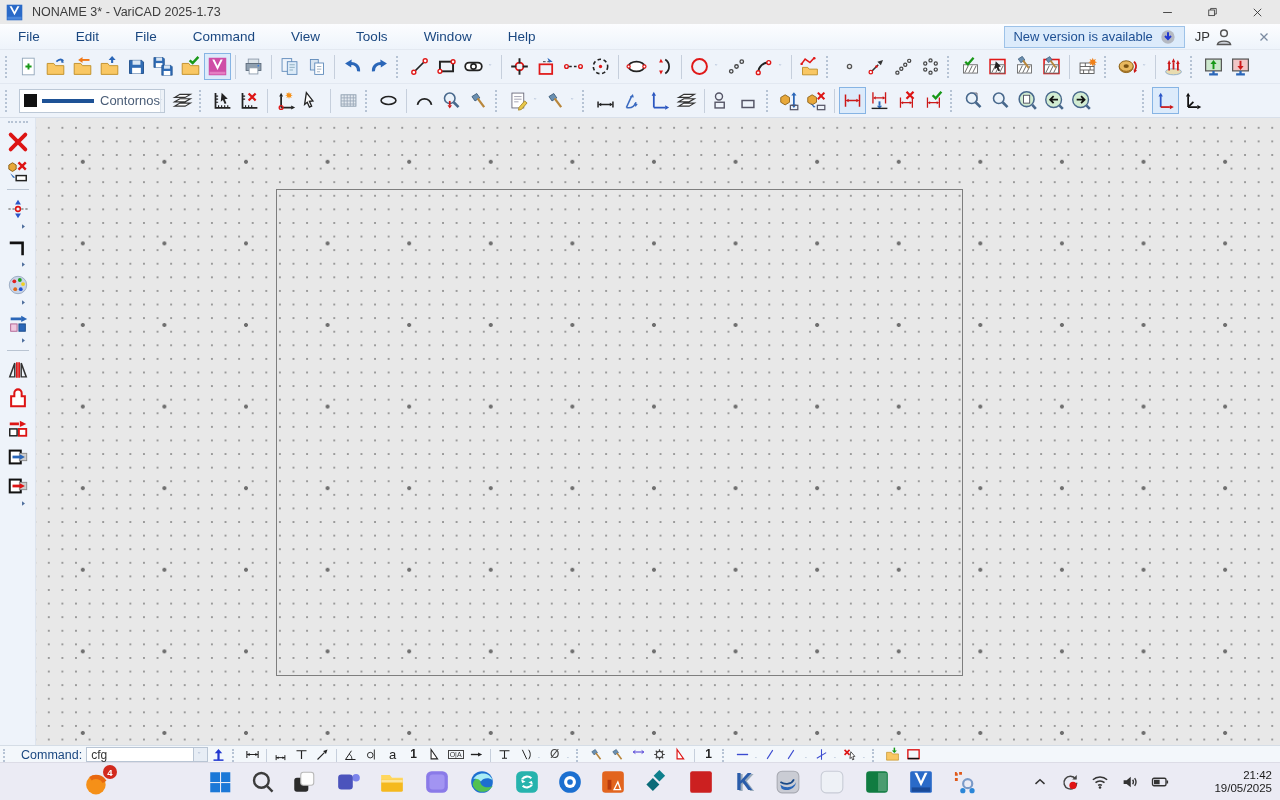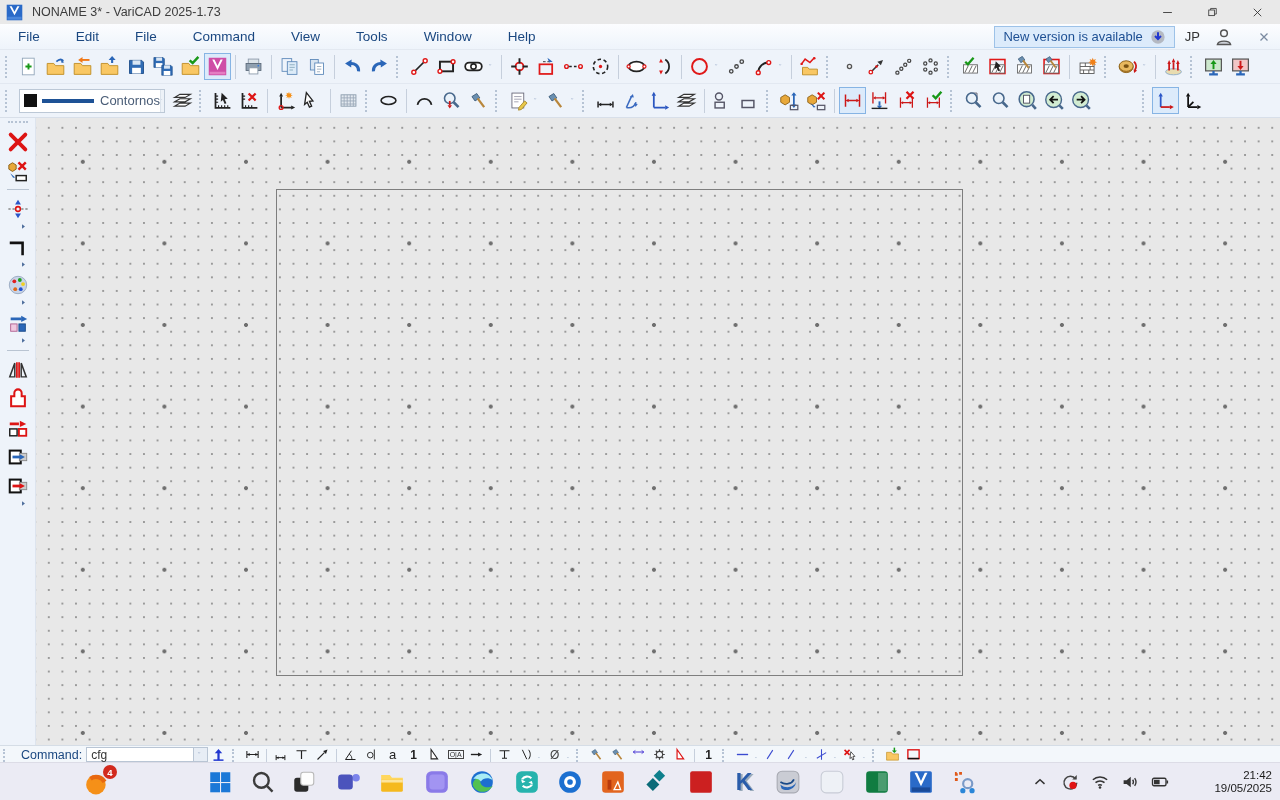--- a/index.html
+++ b/index.html
@@ -12,21 +12,21 @@
   #titlebar .ttl{margin-left:9px;font-size:12.5px;color:#3c3c3c}
   #wctrls{margin-left:auto;display:flex}
   #wctrls .wc{width:45px;height:24px;display:flex;align-items:center;justify-content:center}
   #wctrls .wc svg{width:15px;height:15px}
   
   #menubar{position:absolute;top:24px;left:0;right:0;height:26px;background:linear-gradient(#fcfdff,#eef4fb);display:flex;align-items:center;border-bottom:1px solid #e3e9f1}
   .mitem{padding:4px 18px;color:#1a4780;font-size:13.5px;cursor:default}
   #menu-right{margin-left:auto;display:flex;align-items:center;gap:10px;padding-right:10px}
   #newver{display:flex;align-items:center;gap:7px;background:#dcebfb;border:1px solid #9dc2e8;color:#1d4f93;font-size:13px;padding:2px 8px;height:22px}
   #newver svg{width:16px;height:16px}
-  #userbox{display:flex;align-items:center;gap:14px;color:#333;font-size:13px}
+  #userbox{display:flex;align-items:center;gap:4px;color:#333;font-size:13px}
   #userbox svg{width:20px;height:20px}
   #menu-x svg{width:12px;height:12px;margin-left:14px}
   
   .trow{position:absolute;left:0;right:0;display:flex;align-items:center;background:#eef3fa;padding:0 2px}
   #row1{top:50px;height:34px;border-bottom:1px solid #e2e8f1}
   #row2{top:84px;height:34px;border-bottom:1px solid #d8dfe9}
   .tb{width:27px;height:27px;display:flex;align-items:center;justify-content:center;position:relative;flex:0 0 auto;border:1px solid transparent}
   .tb svg{width:21px;height:21px}
   .tb.sel{background:#dcebfb;border:1px solid #86b4e4}
   .h{width:7px;height:22px;border-left:2px dotted #b6c3d4;margin:0 3px;flex:0 0 auto}
@@ -49,21 +49,21 @@
   #sidebar .dots{width:20px;border-top:2px dotted #b6c3d4;margin-bottom:4px}
   
   #canvas{position:absolute;left:36px;top:118px;right:0;bottom:55px;background-color:#e8e8e8;
     background-image:
       radial-gradient(circle,#6f6f6f 1.9px,transparent 2.2px),
       radial-gradient(circle,#9a9a9a 1.0px,transparent 1.25px);
     background-size:81.6px 81.6px,13.6px 13.6px;
     background-position:6px 3px,6px 3px;}
   #drawrect{position:absolute;left:240px;top:71px;width:687px;height:487px;border:1px solid #7e7e7e}
   
-  #cmdbar{position:absolute;left:0;right:0;bottom:38px;height:17px;background:#f3f7fb;border-top:1px solid #d5dde6;display:flex;align-items:center;overflow:hidden;padding-top:1px}
+  #cmdbar{position:absolute;left:0;right:0;bottom:38px;height:17px;background:#f3f7fb;border-top:1px solid #d5dde6;display:flex;align-items:flex-end;overflow:hidden;padding-top:1px}
   #cmdbar .h{height:13px;margin-top:1px}
   #cmdlabel{color:#1a4780;font-size:12.5px;padding:0 4px 0 8px}
   #cmdinput{width:108px;height:15px;border:1px solid #b9c5d4;background:#fff;color:#333;font-size:12px;display:flex;align-items:center;padding-left:4px}
   #cmdcaret{width:14px;height:15px;background:#e7edf5;border:1px solid #b9c5d4;border-left:none;display:flex;align-items:center;justify-content:center}
   #cmdcaret svg{width:8px;height:6px}
   .bb{width:21px;height:16px;display:flex;align-items:center;justify-content:center;position:relative;flex:0 0 auto}
   .bb svg{width:15px;height:15px}
   .bsp{width:1px;height:13px;background:#c6cfdc;margin:1px 3px 0;flex:0 0 auto}
   .bcrt{width:8px;height:14px;display:flex;align-items:flex-end;justify-content:center;flex:0 0 auto}
   .bcrt svg{width:7px;height:5px}

